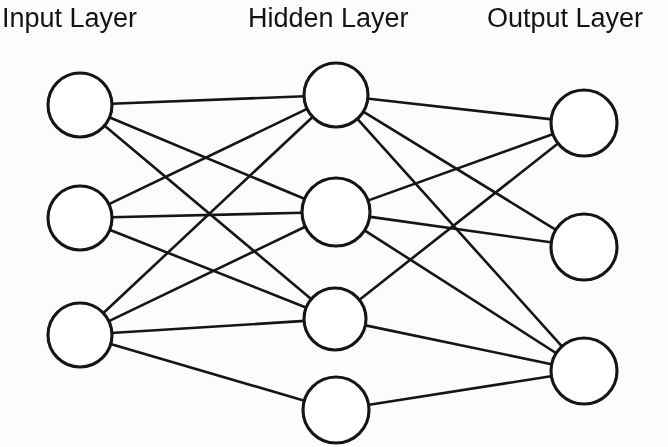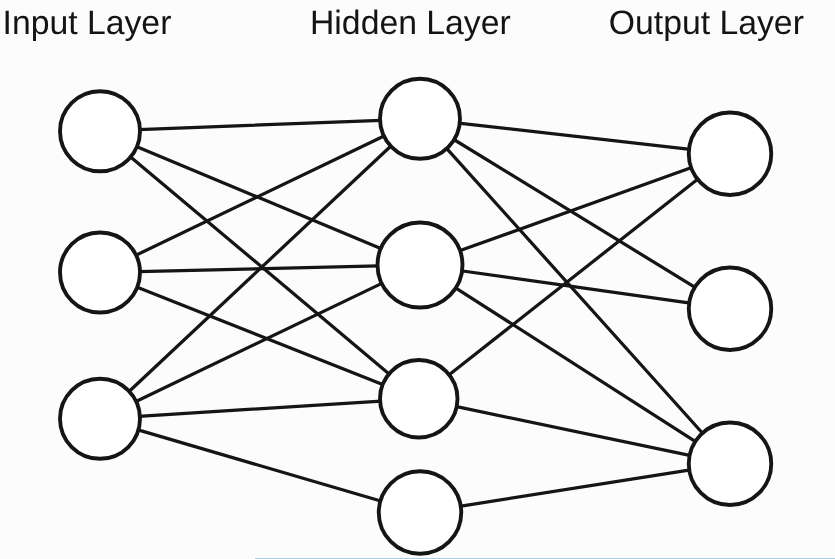--- a/index.html
+++ b/index.html
@@ -10,21 +10,21 @@
   body {
     width: 668px;
     height: 447px;
     overflow: hidden;
     font-family: "Liberation Sans", sans-serif;
   }
   #diagram-root {
     position: relative;
     width: 668px;
     height: 447px;
-    background: #0369a1;
+    background: #a16207;
   }
   #nn-svg {
     display: block;
     width: 668px;
     height: 447px;
   }
   .layer-label {
     font-family: "Liberation Sans", sans-serif;
     font-size: 27px;
     font-weight: 400;

